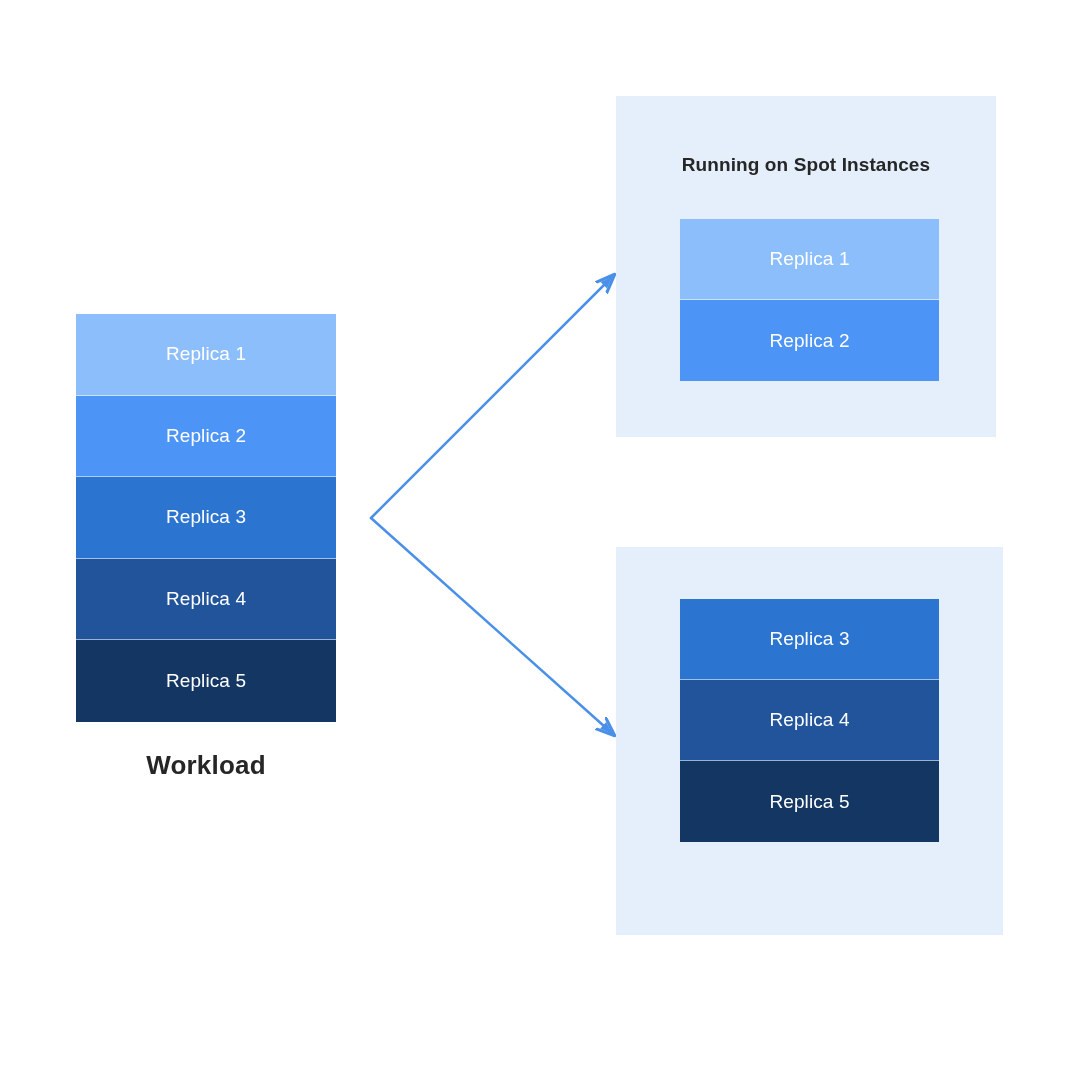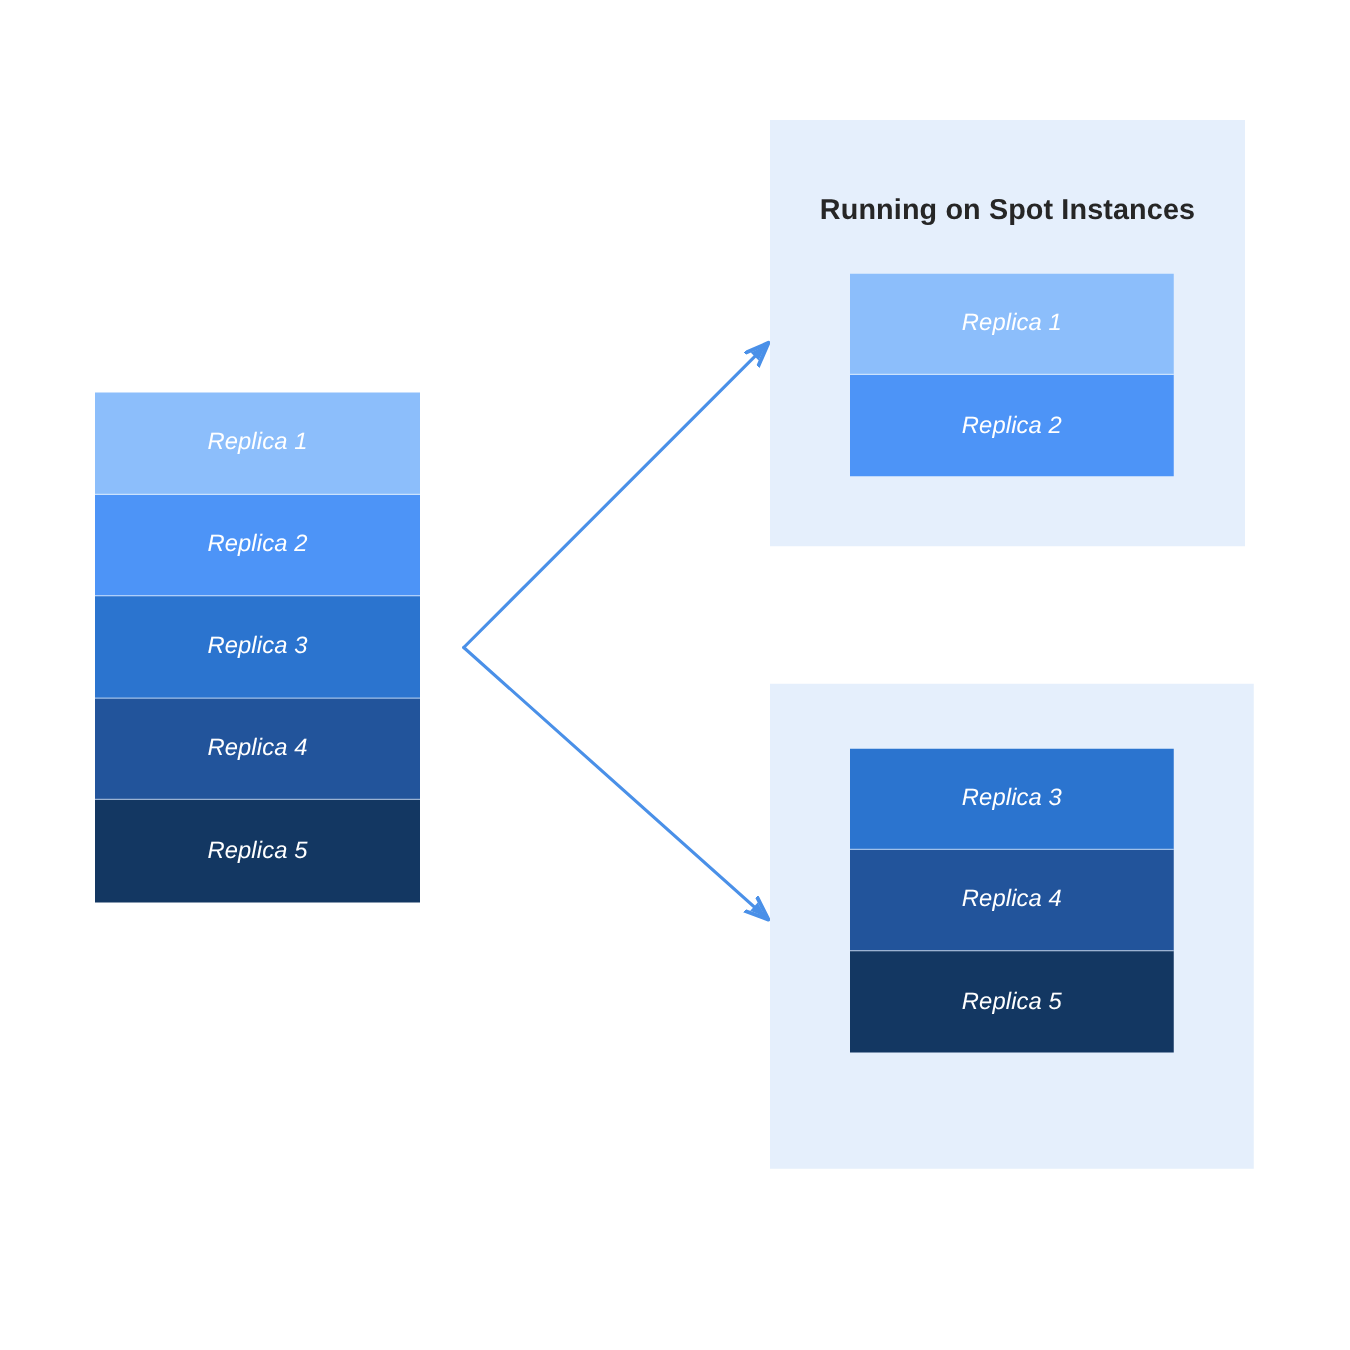--- a/index.html
+++ b/index.html
@@ -21,21 +21,20 @@
   
   #workload-group {
     position: absolute;
     left: 76px;
     top: 314px;
     width: 260px;
   }
   .stack {
     display: flex;
     flex-direction: column;
-    font-style: italic;
   }
   .replica-band {
     height: 81.6px;
     display: flex;
     align-items: center;
     justify-content: center;
     color: #ffffff;
     font-size: 19px;
     font-weight: 400;
     letter-spacing: 0.1px;
@@ -70,21 +69,21 @@
   #ondemand-panel {
     left: 616px;
     top: 547px;
     width: 387px;
     height: 388px;
   }
   .panel-title {
     position: absolute;
     width: 100%;
     text-align: center;
-    font-size: 23px;
+    font-size: 19px;
     font-weight: bold;
     color: #262626;
     letter-spacing: 0.1px;
   }
   #spot-title { top: 58px; }
   #ondemand-title { top: 324px; }
 
   .panel-stack {
     position: absolute;
     left: 64px;
@@ -116,20 +115,21 @@
   <div id="workload-group">
     <div class="stack">
       <div class="replica-band" style="background-color: rgb(140, 190, 251);">Replica 1</div>
       <div class="replica-band" style="background-color: rgb(77, 148, 247);">Replica 2</div>
       <div class="replica-band" style="background-color: rgb(43, 116, 207);">Replica 3</div>
       <div class="replica-band" style="background-color: rgb(34, 84, 155);">Replica 4</div>
       <div class="replica-band" style="background-color: rgb(19, 55, 98);">Replica 5</div>
     </div>
   </div>
 
+  <div id="workload-label">Workload</div>
 
   <svg id="arrows" viewBox="0 0 1080 1080" xmlns="http://www.w3.org/2000/svg">
     <defs>
       <marker id="arrowhead" markerWidth="9" markerHeight="9" refX="7.2" refY="3.4" orient="auto" markerUnits="strokeWidth">
         <path d="M0,0.4 L7.6,3.4 L0,6.4" fill="none" stroke="#4a90e8" stroke-width="1.25" stroke-linecap="round" stroke-linejoin="round"></path>
         <path d="M1.4,1.6 L6.4,3.4 L1.4,5.2 Z" fill="#4a90e8"></path>
       </marker>
     </defs>
     <path d="M371,518 L614,275" fill="none" stroke="#4a90e8" stroke-width="2.5" stroke-linecap="round" marker-end="url(#arrowhead)"></path>
     <path d="M371,518 L614,735" fill="none" stroke="#4a90e8" stroke-width="2.5" stroke-linecap="round" marker-end="url(#arrowhead)"></path>

